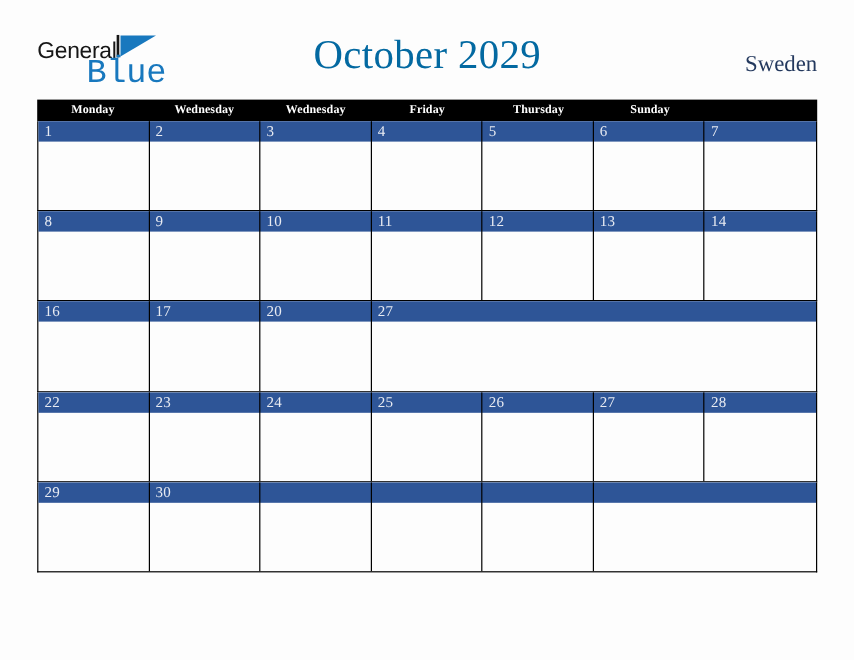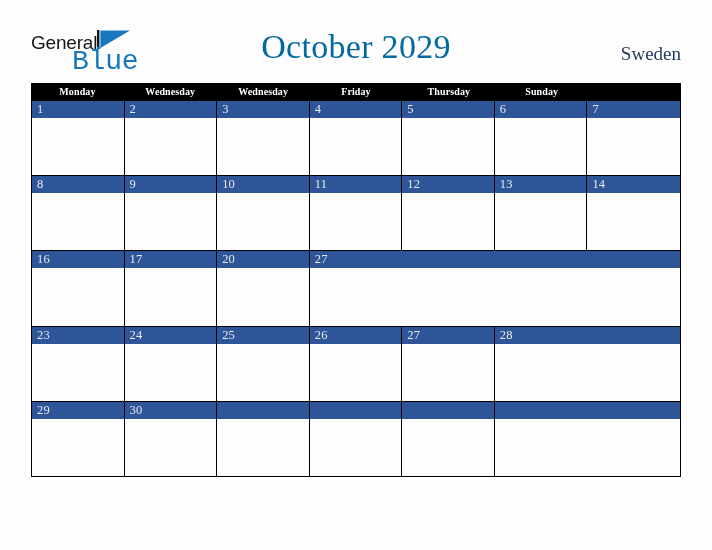--- a/index.html
+++ b/index.html
@@ -293,20 +293,24 @@
           <div class="day-cell">
             <div class="day-num">27</div>
             <div class="day-content"></div>
           </div>
         </div>
       </div>
       <div class="week-row">
         <div class="band"></div>
         <div class="week-cells">
           <div class="day-cell">
+            <div class="day-num">22</div>
+            <div class="day-content"></div>
+          </div>
+          <div class="day-cell">
             <div class="day-num">23</div>
             <div class="day-content"></div>
           </div>
           <div class="day-cell">
             <div class="day-num">24</div>
             <div class="day-content"></div>
           </div>
           <div class="day-cell">
             <div class="day-num">25</div>
             <div class="day-content"></div>

